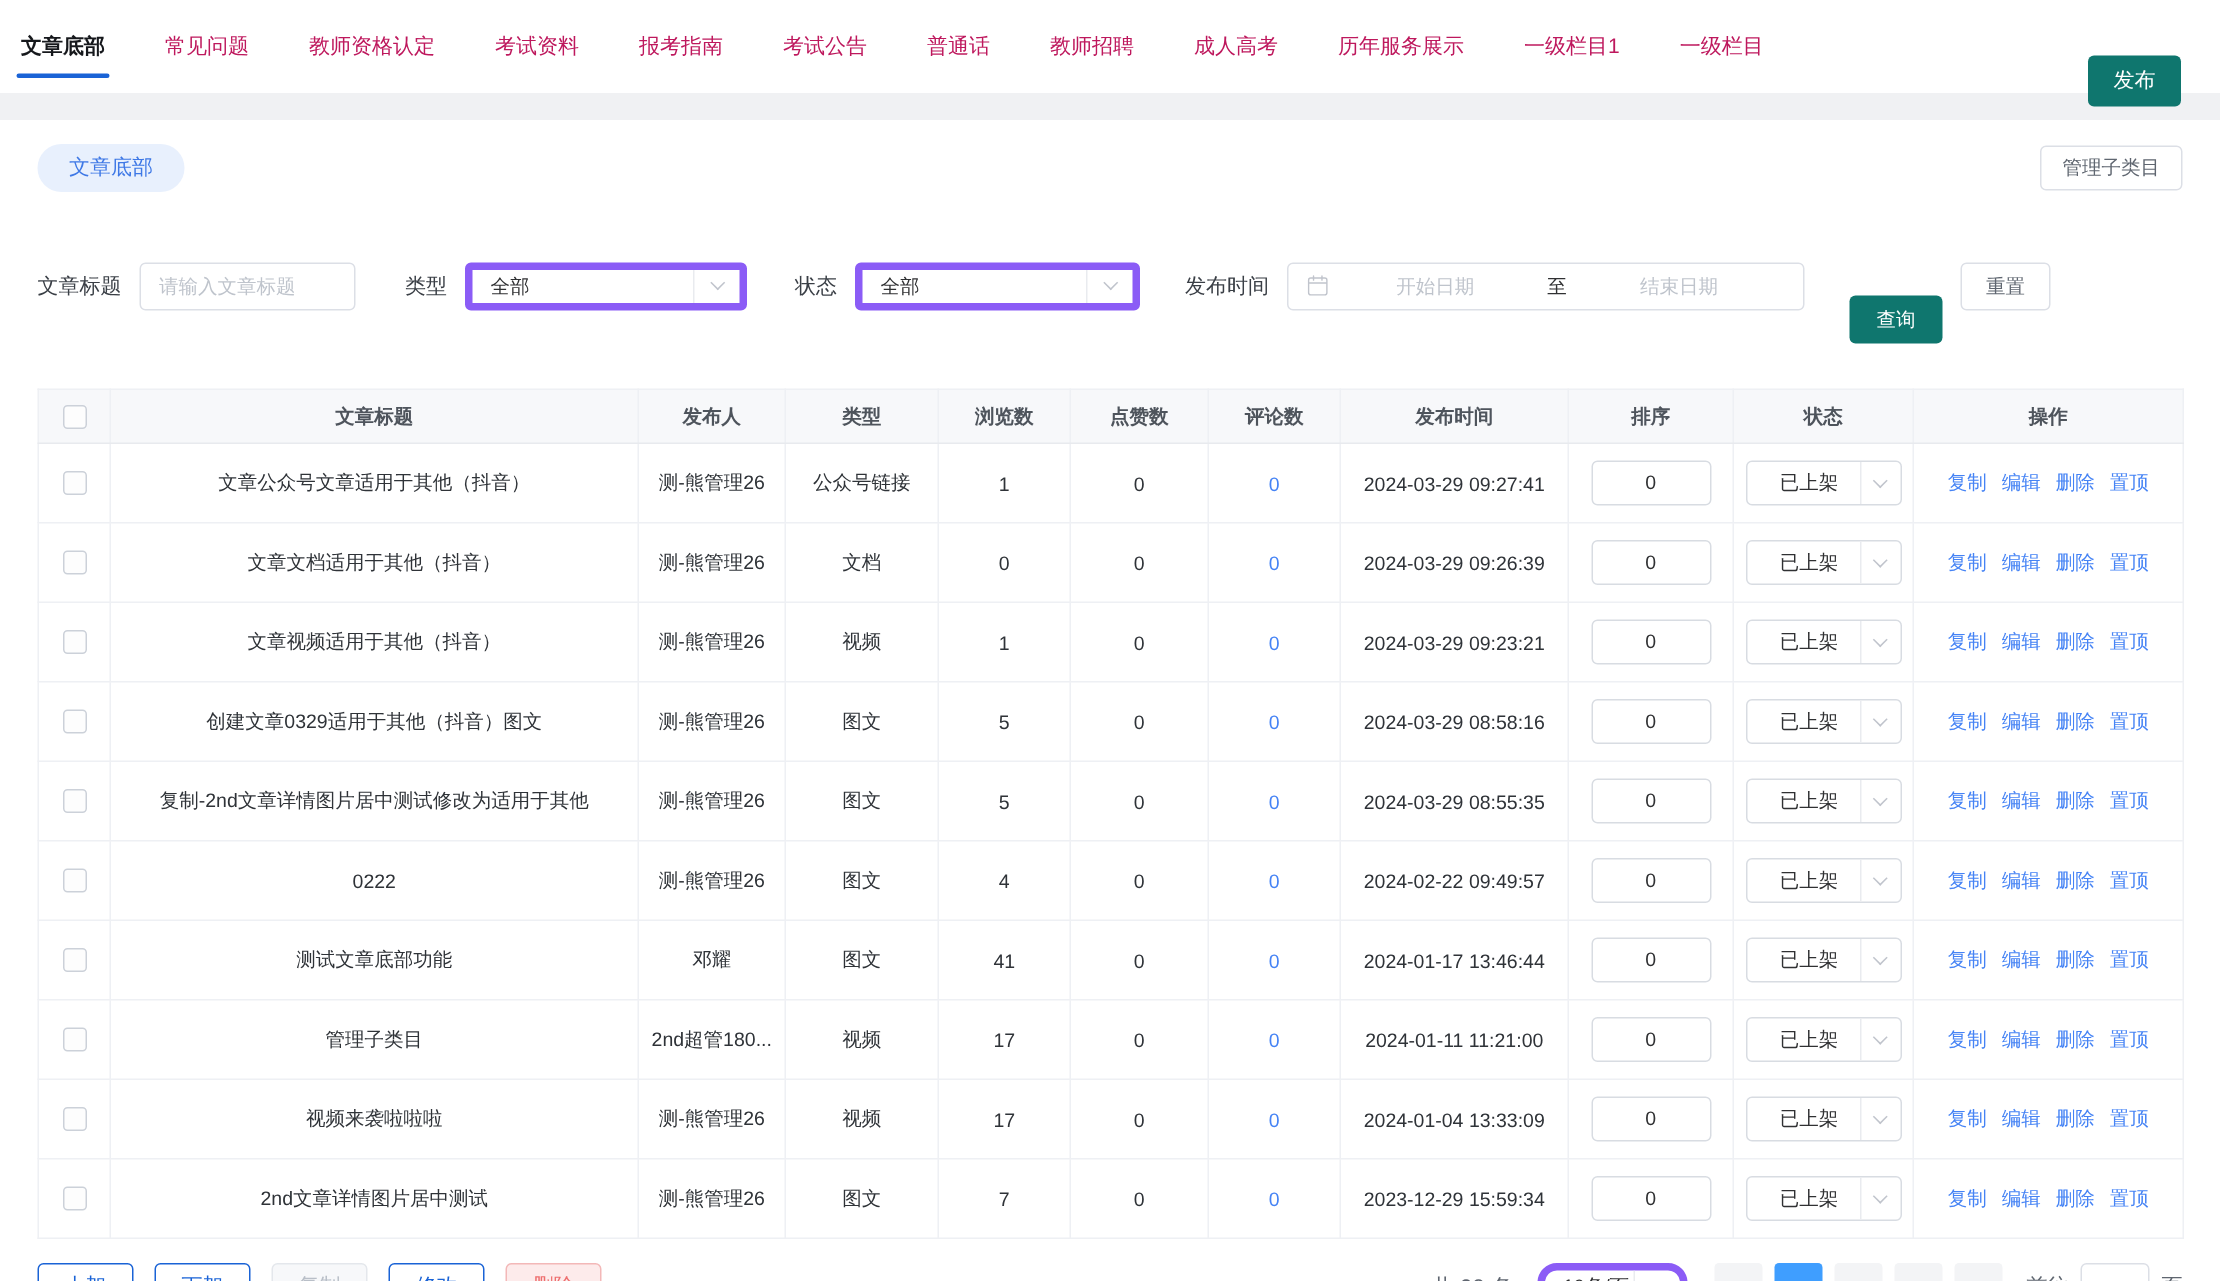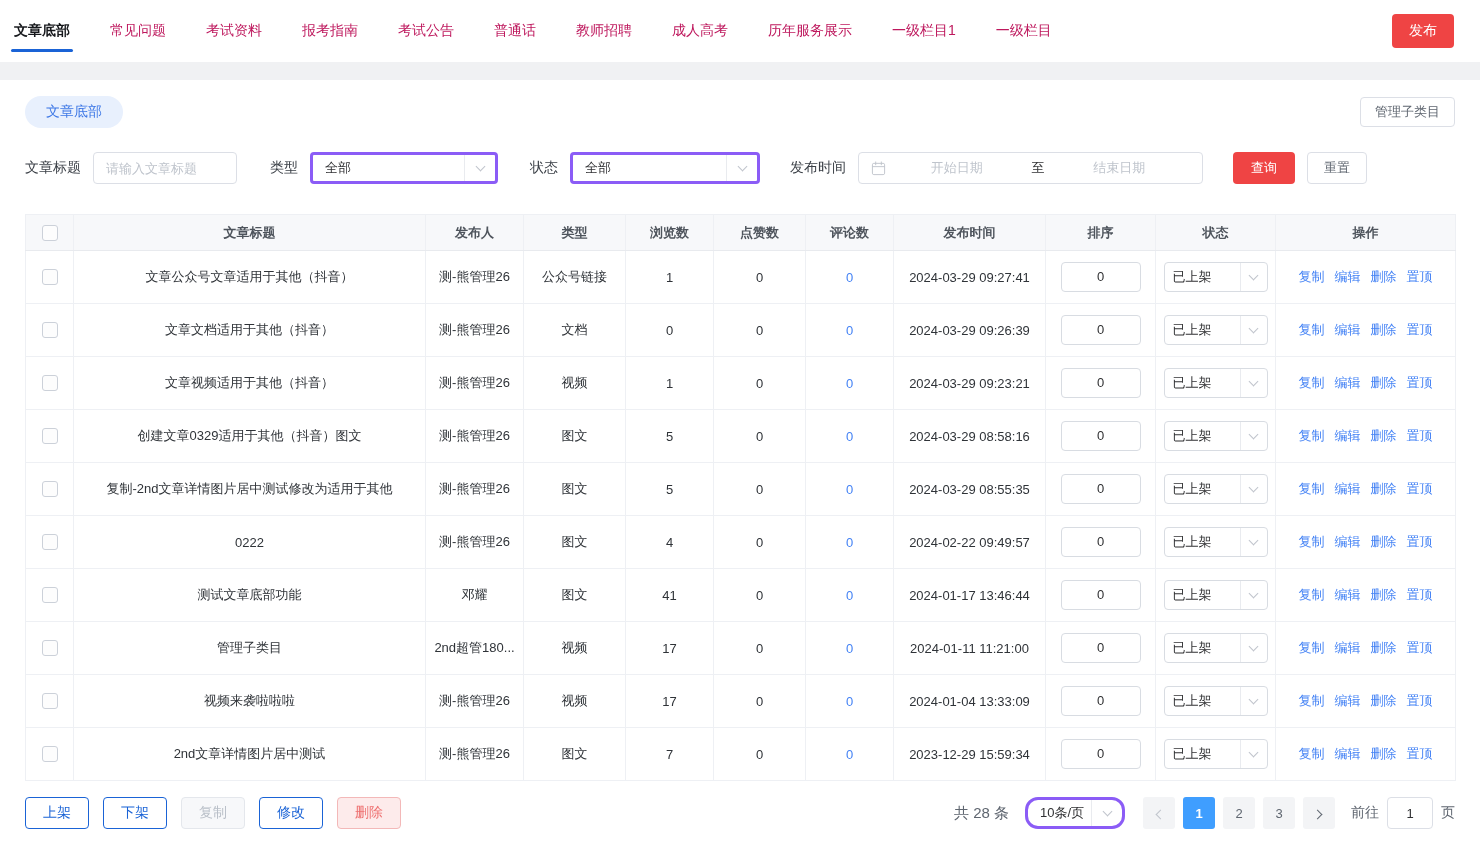--- a/index.html
+++ b/index.html
@@ -10,38 +10,38 @@
   }
   
   .nav { height: 62px; background: #fff; display: flex; align-items: center;
          justify-content: space-between; padding: 0 26px 0 14px; }
   .tabs { display: flex; gap: 40px; height: 100%; align-items: center; }
   .tab { font-size: 14px; color: #be185d; cursor: pointer; position: relative;
          height: 100%; display: flex; align-items: center; white-space: nowrap; }
   .tab.active { color: #16181c; font-weight: bold; }
   .tab.active::after { content: ""; position: absolute; left: -3px; right: -3px;
          bottom: 10px; height: 3px; background: #1a63d6; border-radius: 2px; }
-  .btn-primary { background: #ef4444; color: #fff; border: none; border-radius: 4px;
-         font-size: 14px; height: 34px; padding: 0 17px; cursor: pointer; }
+  .btn-primary { background: #0f766e; color: #fff; border: none; border-radius: 4px;
+         font-size: 14px; height: 34px; padding: 0 17px; cursor: pointer; margin-top: 45px; }
   .btn-primary.sm { height: 32px; padding: 0 18px; font-size: 13px; }
   .btn-plain { background: #fff; border: 1px solid #dcdfe6; border-radius: 4px;
          color: #5f6670; font-size: 13px; height: 30px; padding: 0 14px; cursor: pointer; }
   .btn-plain.sm { height: 32px; padding: 0 16px; }
   
   .content { background: #fff; margin-top: 18px; height: 774px; padding: 16px 25px 0; }
   .chip-row { display: flex; justify-content: space-between; align-items: center; }
   .chip { background: #e8f0fd; color: #3e78e6; font-size: 14px; padding: 7px 21px;
           border-radius: 16px; display: inline-block; cursor: pointer; }
   
   .filter-row { display: flex; align-items: center; margin-top: 24px; font-size: 14px; }
   .flabel { color: #3a3f46; margin-right: 12px; white-space: nowrap; }
   .finput { width: 144px; height: 32px; border: 1px solid #dcdfe6; border-radius: 4px;
             padding: 0 12px; font-size: 13px; color: #303133; outline: none; margin-right: 33px; }
   .finput::placeholder { color: #bfc4cc; }
-  .fselect { height: 32px; border: 3px solid #8b5cf6; border-radius: 4px; display: flex;
+  .fselect { height: 32px; border: 5px solid #8b5cf6; border-radius: 4px; display: flex;
              align-items: center; background: #fff; cursor: pointer; overflow: hidden; }
   .fselect.type { width: 188px; margin-right: 32px; }
   .fselect.status { width: 190px; margin-right: 30px; }
   .sel-val { flex: 1; padding-left: 12px; font-size: 13px; color: #303133; text-align: left; }
   .sel-div { width: 1px; align-self: stretch; background: #e9ebef; }
   .sel-arrow { width: 30px; display: flex; align-items: center; justify-content: center; }
   .chev { display: inline-block; width: 7px; height: 7px; border-right: 1.5px solid #c0c4cc;
           border-bottom: 1.5px solid #c0c4cc; transform: rotate(45deg); margin-top: -4px; }
   .chev.left { transform: rotate(135deg); margin: 0 0 0 3px; }
   .chev.right { transform: rotate(-45deg); border-color: #5f6670; margin: 0 3px 0 0; }
@@ -61,21 +61,21 @@
   .c0 { width: 48px; } .c1 { width: 352px; } .c2 { width: 98px; } .c3 { width: 102px; }
   .c4 { width: 88px; text-align: center; } .c5 { width: 92px; } .c6 { width: 88px; } .c7 { width: 152px; }
   .c8 { width: 110px; } .c9 { width: 120px; } .c10 { width: 180px; }
   .checkbox { display: inline-block; width: 16px; height: 16px; border: 1px solid #ccd1d9;
               border-radius: 3px; background: #fdfdfd; vertical-align: middle; cursor: pointer; }
   .link { color: #4583f5; cursor: pointer; }
   .sort-input { width: 80px; height: 30px; border: 1px solid #d8dce2; border-radius: 4px;
                 margin: 0 auto; line-height: 28px; font-size: 13px; color: #303133; cursor: text; }
   .status-select { width: 104px; height: 30px; border: 1px solid #d8dce2; border-radius: 4px;
                    margin: 0 auto; display: flex; align-items: center; overflow: hidden; cursor: pointer; }
-  .status-select .sel-val { text-align: left; padding-left: 8px; }
+  .status-select .sel-val { text-align: center; padding-left: 8px; }
   .status-select .sel-arrow { width: 26px; }
   .ops { display: flex; justify-content: center; gap: 10px; }
   .op-link { color: #4583f5; cursor: pointer; }
   .op-link.top { }
   
   .footer { display: flex; justify-content: space-between; align-items: center; margin-top: 16px; }
   .batch { display: flex; gap: 14px; }
   .bbtn { height: 32px; padding: 0 17px; border-radius: 4px; font-size: 14px;
           cursor: pointer; background: #fff; }
   .bbtn.primary { border: 1px solid #1a63d6; color: #1a63d6; }
@@ -93,20 +93,21 @@
   .goto-input { width: 46px; height: 32px; border: 1px solid #dcdfe6; border-radius: 4px;
                 text-align: center; font-size: 13px; color: #303133; outline: none; margin: 0 4px; }
 </style>
 </head>
 <body>
 
 <div class="nav">
   <div class="tabs">
       <div class="tab active">文章底部</div>
       <div class="tab">常见问题</div>
+      <div class="tab">教师资格认定</div>
       <div class="tab">考试资料</div>
       <div class="tab">报考指南</div>
       <div class="tab">考试公告</div>
       <div class="tab">普通话</div>
       <div class="tab">教师招聘</div>
       <div class="tab">成人高考</div>
       <div class="tab">历年服务展示</div>
       <div class="tab">一级栏目1</div>
       <div class="tab">一级栏目</div>
     </div>

